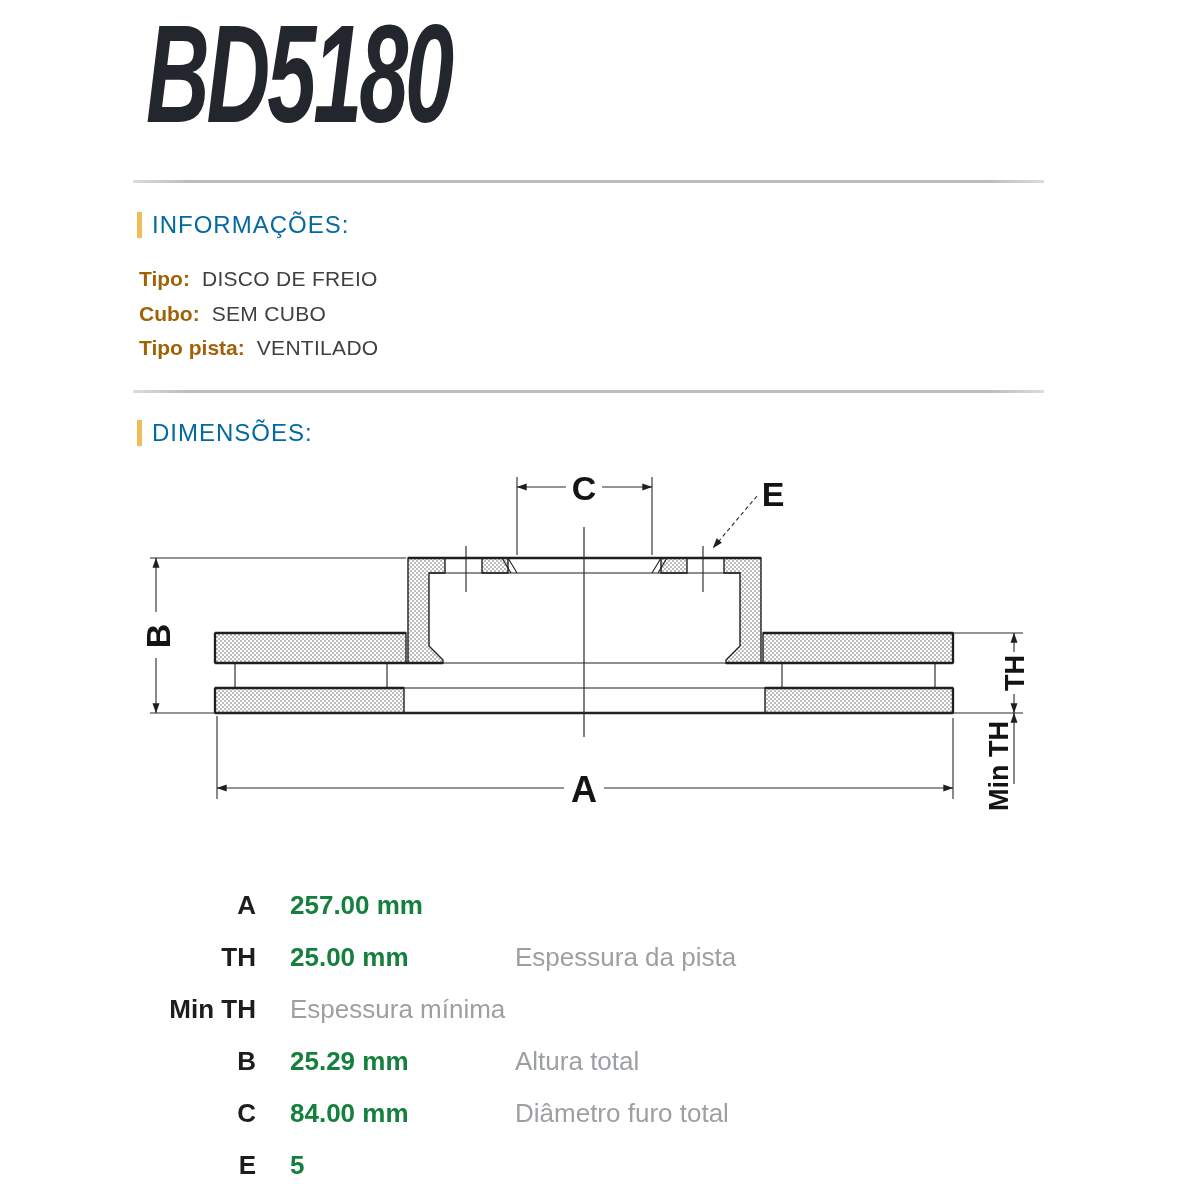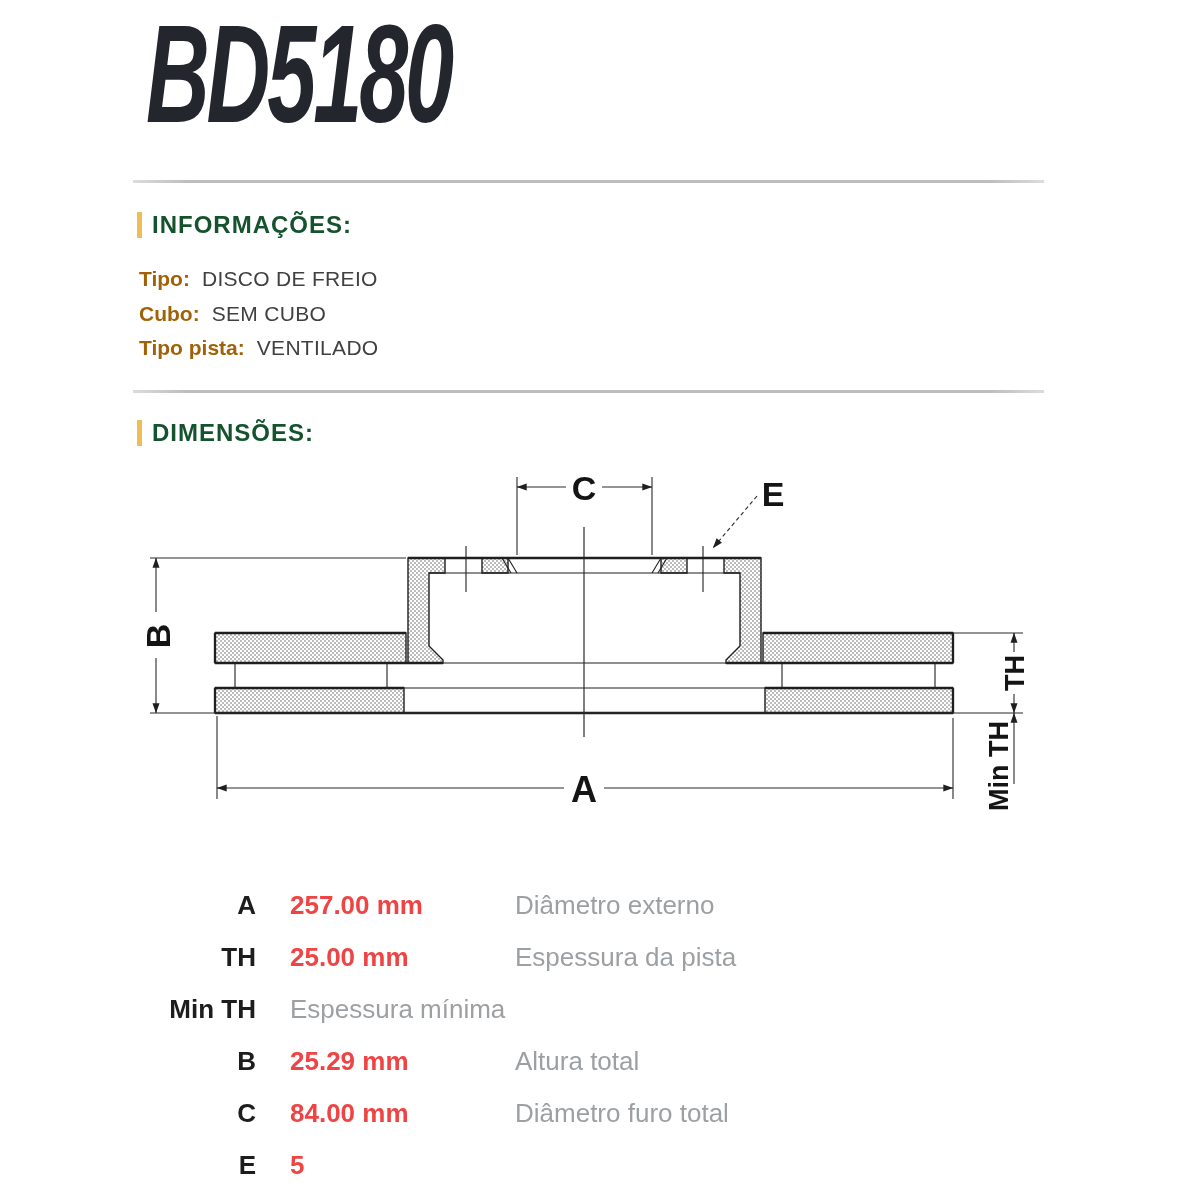--- a/index.html
+++ b/index.html
@@ -12,30 +12,30 @@
     font-size:140px; font-weight:700; font-style:italic;
     letter-spacing:-0.035em; color:#24262e; line-height:1;
     transform:scaleX(0.63); transform-origin:0 0; white-space:nowrap;
   }
   .divider {
     position:absolute; left:133px; width:911px; height:3px;
     background:linear-gradient(90deg,#dcdcdc,#bdbdbd 6%,#bdbdbd 94%,#dcdcdc);
   }
   .sec-head { position:absolute; left:137px; display:flex; align-items:center; gap:10px; }
   .sec-bar { width:5px; height:26px; background:#eebd55; }
-  .sec-title { font-size:24px; font-weight:700; color:#14532d; letter-spacing:1px; }
+  .sec-title { font-size:24px; font-weight:400; color:#0369a1; letter-spacing:1px; }
   .info-block { position:absolute; left:139px; top:262px; }
   .info-row { height:34.5px; display:flex; align-items:center; }
   .info-label { font-size:21px; font-weight:700; color:#a16207; margin-right:12px; }
   .info-value { font-size:21px; font-weight:400; color:#404040; letter-spacing:0.3px; }
   .diagram { position:absolute; left:128px; top:460px; }
   .spec-table { position:absolute; left:130px; top:879px; width:820px; }
   .spec-row { display:grid; grid-template-columns:126px 191px auto; column-gap:34px; height:52px; align-items:center; }
   .spec-key  { text-align:right; font-size:26px; font-weight:700; color:#1d1d1d; white-space:nowrap; }
-  .spec-val  { font-size:26px; font-weight:700; color:#ef4444; white-space:nowrap; }
+  .spec-val  { font-size:26px; font-weight:700; color:#15803d; white-space:nowrap; }
   .spec-desc { font-size:26px; color:#9da0a3; white-space:nowrap; }
   
   .hs { fill:url(#ht); stroke:#1f1f1f; stroke-width:1.4; }
   .tl { stroke:#1f1f1f; stroke-width:1.1; fill:none; }
   .kl { stroke:#1f1f1f; stroke-width:2.3; fill:none; }
   .cl { stroke:#2a2a2a; stroke-width:1.2; fill:none; }
   .dl { stroke:#2a2a2a; stroke-width:1.1; fill:none; }
   .dt { font-family:"Liberation Sans", sans-serif; font-weight:700; fill:#141414; }
 </style>
 </head>
@@ -152,21 +152,20 @@
     <g>
       <path class="dl" d="M1014,713 V784" marker-start="url(#ar)"></path>
       <text class="dt" font-size="27" text-anchor="middle" x="999" y="766" transform="rotate(-90 999 766)" dominant-baseline="central">Min TH</text>
     </g>
   </svg>
 
   <div class="spec-table">
     <div class="spec-row">
       <span class="spec-key">A</span>
       <span class="spec-val">257.00 mm</span>
-      <span class="spec-desc">Diâmetro externo</span>
     </div>
     <div class="spec-row">
       <span class="spec-key">TH</span>
       <span class="spec-val">25.00 mm</span>
       <span class="spec-desc">Espessura da pista</span>
     </div>
     <div class="spec-row">
       <span class="spec-key">Min TH</span>
       <span class="spec-desc">Espessura mínima</span>
     </div>

